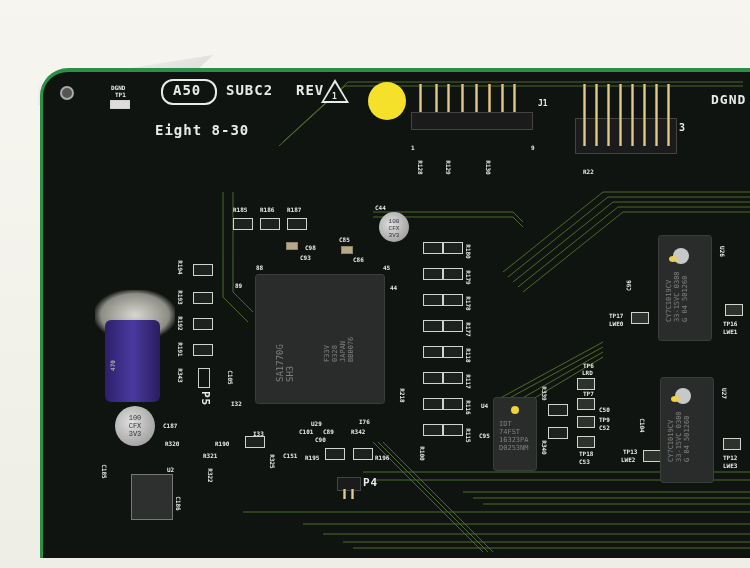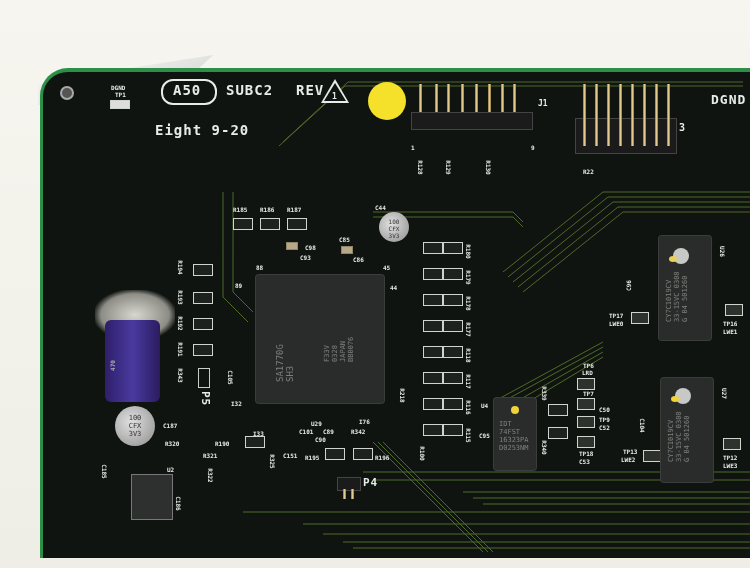--- a/index.html
+++ b/index.html
@@ -15,21 +15,21 @@
   .rev-tri-inner { position:absolute; left:262px; top:11px; width:0; height:0; border-left:11px solid transparent; border-right:11px solid transparent; border-bottom:18px solid #0f1410; }
   .dot { position:absolute; left:325px; top:10px; width:38px; height:38px; background:#f5e12a; border-radius:50%; }
   .hole { position:absolute; left:17px; top:14px; width:10px; height:10px; background:#555; border-radius:50%; border:2px solid #aaa; }
   .header { position:absolute; background:#1b1b1b; border:1px solid #444; }
   .pin { position:absolute; width:3px; background:linear-gradient(90deg,#8b7540,#e3c98a,#8b7540); }
   .chip { position:absolute; background:#2a2c2c; border-radius:3px; box-shadow:0 0 0 1px #3a3d3a; }
   .chip-text { position:absolute; color:#7c807c; font-size:7px; line-height:8px; white-space:pre; }
   .res { position:absolute; width:18px; height:10px; border:1px solid #cfd4cf; background:#1e221e; }
   .cap { position:absolute; width:10px; height:6px; background:#b8a88a; border:1px solid #8f846a; }
   .elec { position:absolute; border-radius:50%; background:radial-gradient(circle at 40% 40%,#e0e0e0,#8d8d8d); }
-  .elec-text { position:absolute; font-size:6px; color:#333; text-align:center; line-height:7px; }
+  .elec-text { position:absolute; font-size:6px; color:#333; text-align:center; line-height:7px;font-family:Liberation Mono, monospace; }
   .purple { position:absolute; left:62px; top:248px; width:55px; height:82px; background:linear-gradient(90deg,#2e1f6b,#4a3aa0,#2b1c60); border-radius:6px; }
   .glue { position:absolute; left:52px; top:218px; width:80px; height:50px; background:radial-gradient(ellipse,#d7d7d0 0%,#8d8d86 60%,transparent 75%); }
   .tp { position:absolute; width:16px; height:10px; border:1px solid #cfd4cf; background:#2d322d; }
   .pad { position:absolute; width:8px; height:8px; border:1px solid #a55; }
   .reg { position:absolute; left:88px; top:402px; width:40px; height:44px; background:#2e302f; border:1px solid #777; }
   .pcb-lines { position:absolute; left:0; top:0; width:720px; height:486px; }
 </style>
 </head>
 <body>
 
@@ -78,21 +78,21 @@
   <div class="tp" style="left:67px;top:28px;width:18px;height:7px;background:#ddd;"></div>
 
   <div class="a50"></div>
   <div class="silk" style="left:130px;top:10px;font-size:14px;">A50</div>
   <div class="silk" style="left:183px;top:10px;font-size:14px;">SUBC2</div>
   <div class="silk" style="left:253px;top:10px;font-size:14px;">REV</div>
   <div class="rev-tri" style="left:278px;"></div>
   <div class="rev-tri-inner" style="left:281px;"></div>
   <div class="silk small" style="left:289px;top:20px;">1</div>
   <div class="dot"></div>
-  <div class="silk" style="left:112px;top:50px;font-size:14px;">Eight 9-20</div>
+  <div class="silk" style="left:112px;top:50px;font-size:14px;">Eight 8-30</div>
   <div class="silk" style="left:668px;top:20px;font-size:13px;">DGND</div>
 
   <div class="header" style="left:368px;top:40px;width:120px;height:16px;"></div>
   <div class="pin" style="left:376px;top:12px;height:28px;"></div>
   <div class="pin" style="left:392px;top:12px;height:28px;"></div>
   <div class="pin" style="left:404px;top:12px;height:28px;"></div>
   <div class="pin" style="left:418px;top:12px;height:28px;"></div>
   <div class="pin" style="left:432px;top:12px;height:28px;"></div>
   <div class="pin" style="left:445px;top:12px;height:28px;"></div>
   <div class="pin" style="left:458px;top:12px;height:28px;"></div>

